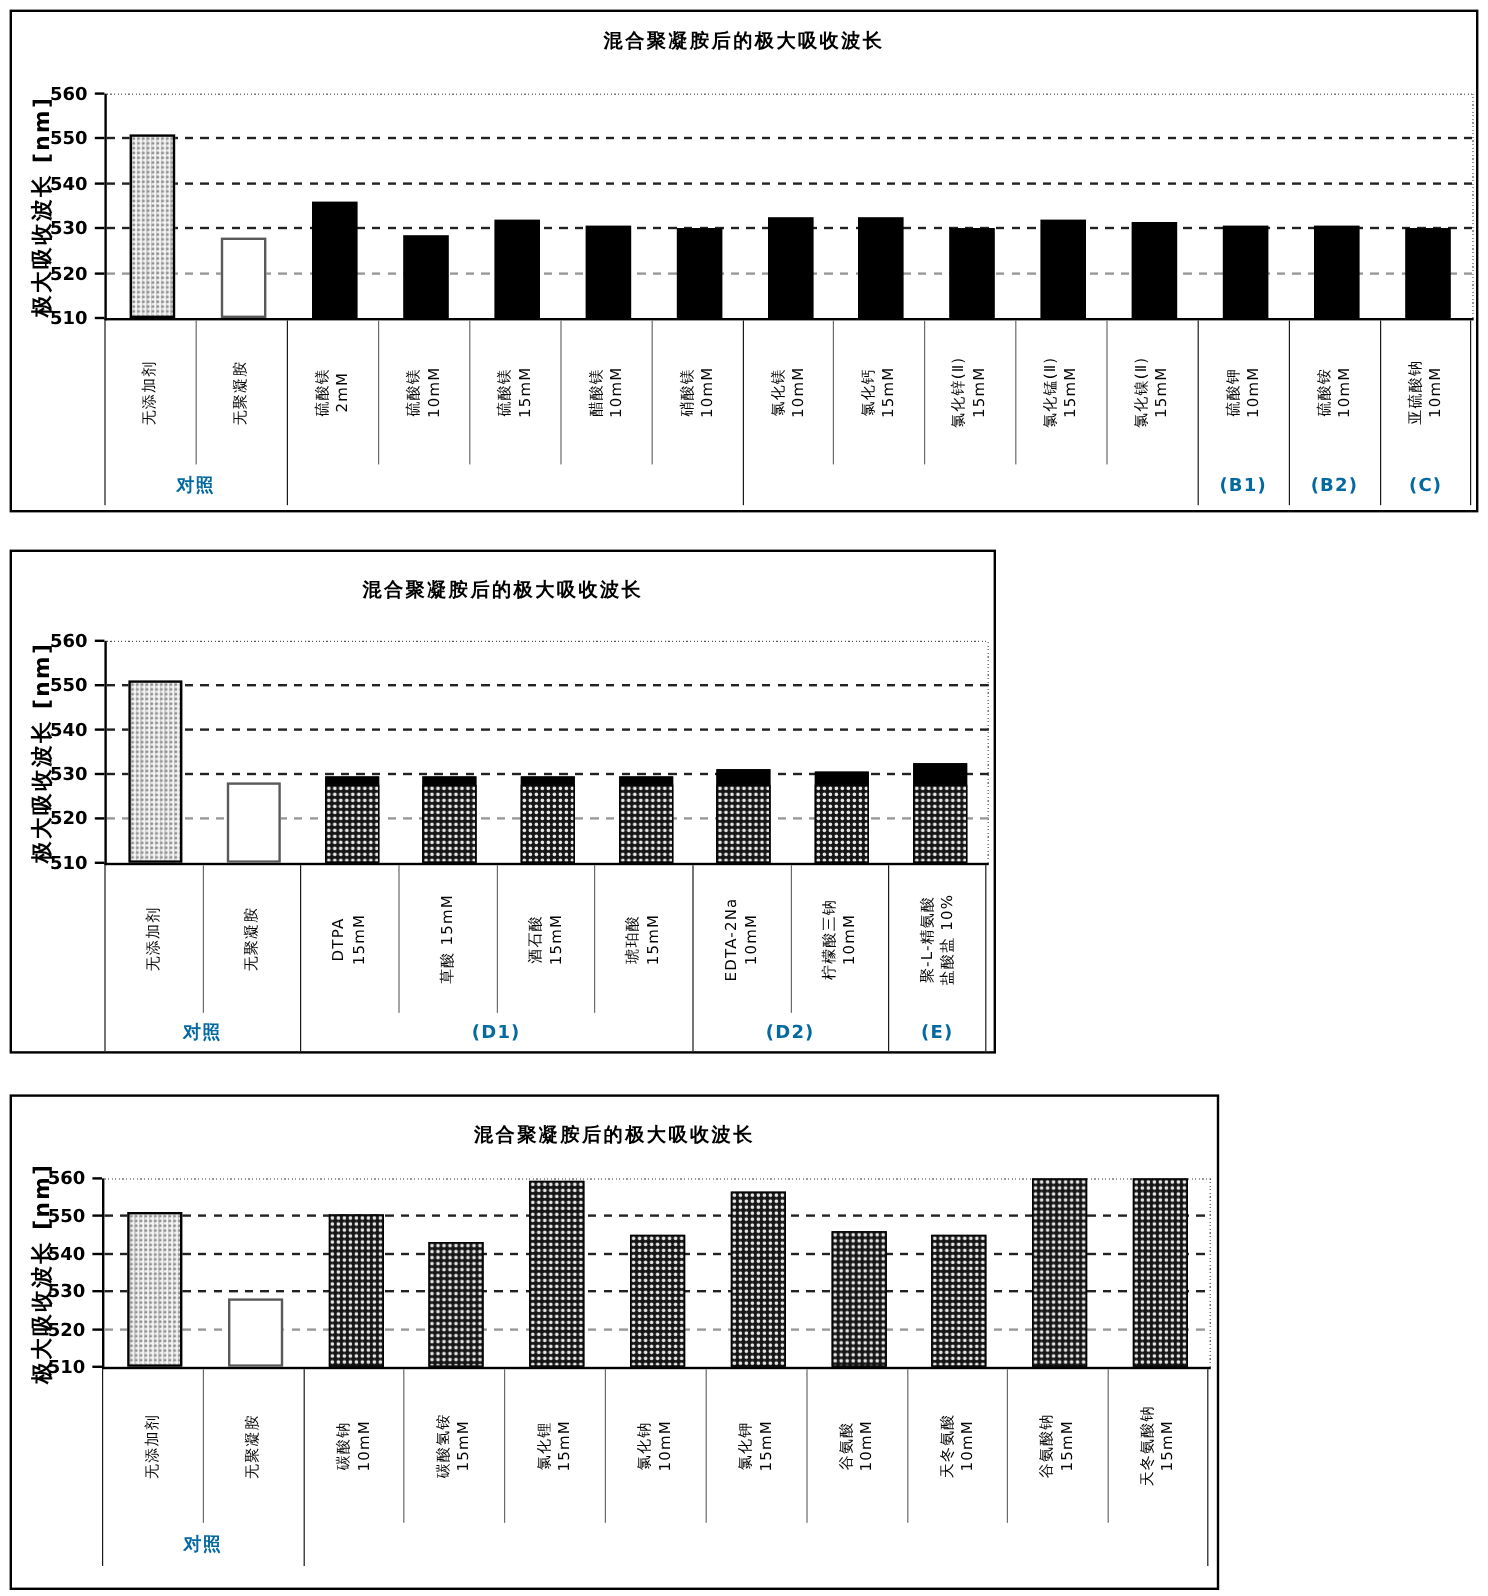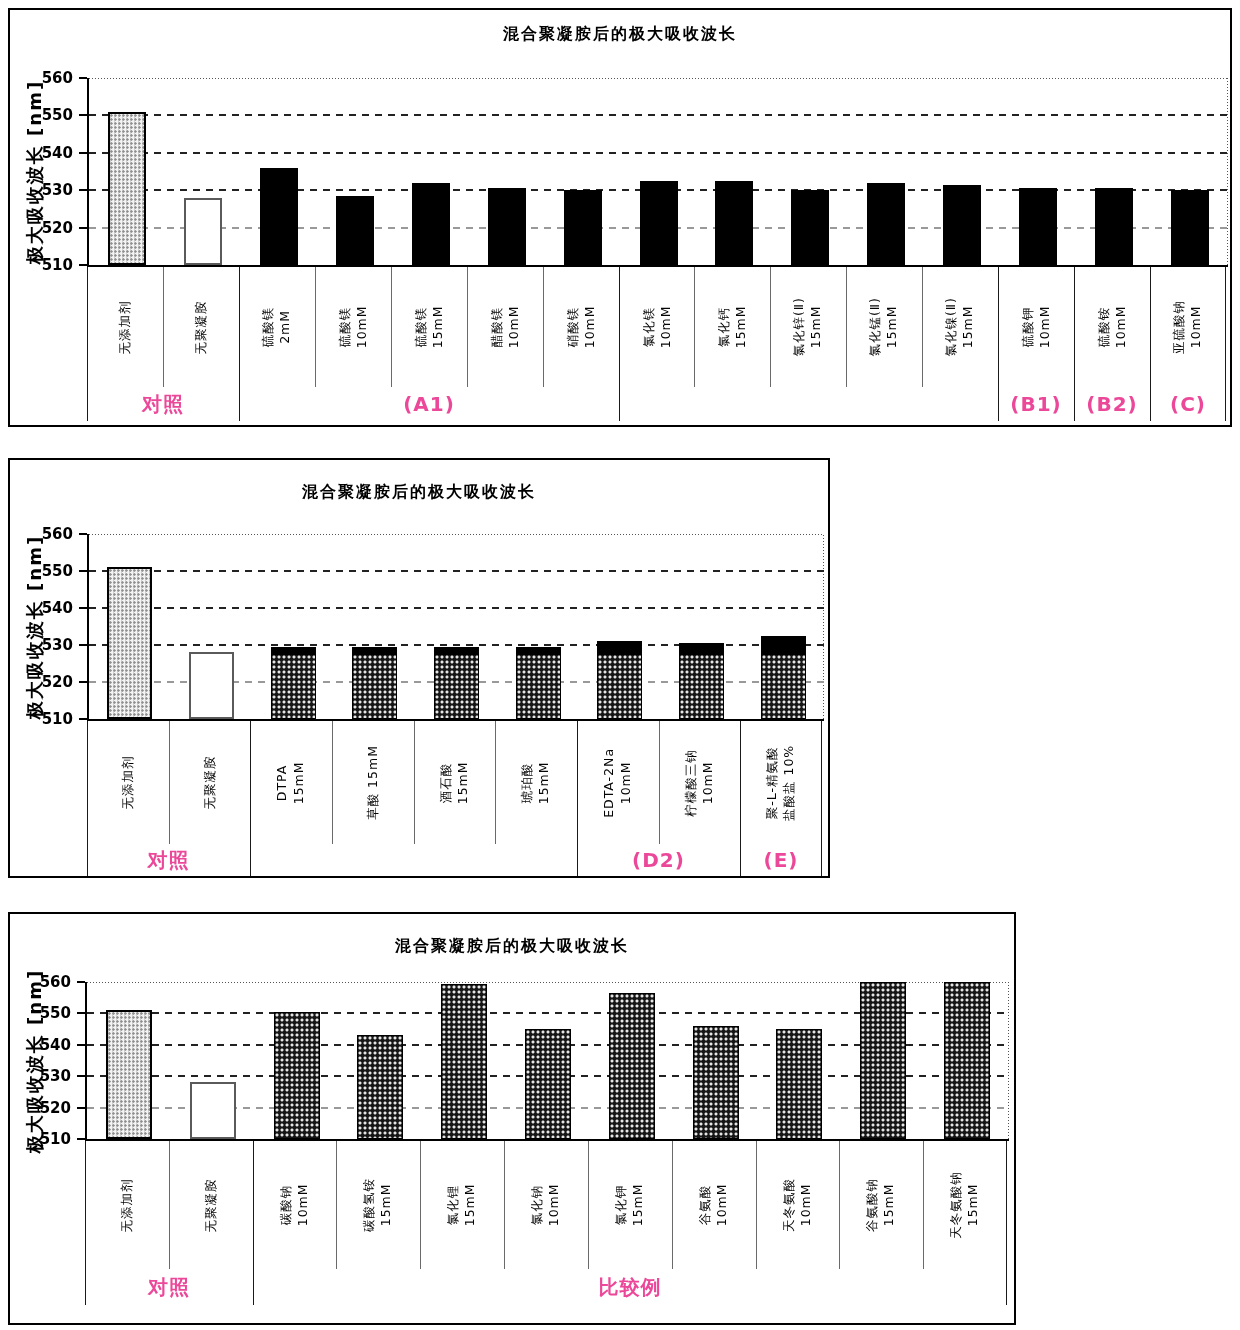--- a/index.html
+++ b/index.html
@@ -63,21 +63,21 @@
   .sep-strong{position:absolute;width:1px;background:#1a1a1a;top:0;}
   .xlabel{
     position:absolute;top:0;display:flex;align-items:center;justify-content:center;
   }
   .xlabel span{
     transform:rotate(-90deg);white-space:pre-line;text-align:center;
     font-size:12.5px;line-height:1.35;color:#050505;letter-spacing:1px;
   }
   .group-label{
     position:absolute;display:flex;align-items:center;justify-content:center;
-    font-size:20px;font-weight:bold;letter-spacing:1px;color:#ec4899;
+    font-size:15px;font-weight:bold;letter-spacing:1px;color:#0369a1;
   }
 </style>
 </head>
 <body>
 
 <div id="page">
 
   <section class="chart-box" style="left: 8px; top: 8px; width: 1224px; height: 419px;">
     <h3 class="chart-title" style="top: 14px;">混合聚凝胺后的极大吸收波长</h3>
     <div class="chart-canvas">
@@ -188,21 +188,20 @@
           </div>
           <div class="xlabel" style="left: 987px; width: 76px; height: 120px;">
             <span>硫酸铵
 10mM</span>
           </div>
           <div class="xlabel" style="left: 1063px; width: 76px; height: 120px;">
             <span>亚硫酸钠
 10mM</span>
           </div>
           <div class="group-label" style="left: 0px; width: 152px; top: 120px; height: 34px;">对照</div>
-          <div class="group-label" style="left: 152px; width: 380px; top: 120px; height: 34px;">(A1)</div>
           <div class="group-label" style="left: 911px; width: 76px; top: 120px; height: 34px;">(B1)</div>
           <div class="group-label" style="left: 987px; width: 76px; top: 120px; height: 34px;">(B2)</div>
           <div class="group-label" style="left: 1063px; width: 76px; top: 120px; height: 34px;">(C)</div>
         </div>
       </div>
   </section>
 
   <section class="chart-box" style="left: 8px; top: 458px; width: 822px; height: 420px;">
     <h3 class="chart-title" style="top: 22px;">混合聚凝胺后的极大吸收波长</h3>
     <div class="chart-canvas">
@@ -287,20 +286,21 @@
           </div>
           <div class="xlabel" style="left: 572px; width: 82px; height: 123px;">
             <span>柠檬酸三钠
 10mM</span>
           </div>
           <div class="xlabel" style="left: 653px; width: 82px; height: 123px;">
             <span>聚-L-精氨酸
 盐酸盐 10%</span>
           </div>
           <div class="group-label" style="left: 0px; width: 163px; top: 123px; height: 32px;">对照</div>
+          <div class="group-label" style="left: 163px; width: 327px; top: 123px; height: 32px;">(D1)</div>
           <div class="group-label" style="left: 490px; width: 163px; top: 123px; height: 32px;">(D2)</div>
           <div class="group-label" style="left: 653px; width: 82px; top: 123px; height: 32px;">(E)</div>
         </div>
       </div>
   </section>
 
   <section class="chart-box" style="left: 8px; top: 912px; width: 1008px; height: 413px;">
     <h3 class="chart-title" style="top: 22px;">混合聚凝胺后的极大吸收波长</h3>
     <div class="chart-canvas">
         <div class="plot" style="left: 75px; top: 68px; width: 922px; height: 157px;">
@@ -381,18 +381,17 @@
           </div>
           <div class="xlabel" style="left: 754px; width: 84px; height: 128px;">
             <span>谷氨酸钠
 15mM</span>
           </div>
           <div class="xlabel" style="left: 838px; width: 84px; height: 128px;">
             <span>天冬氨酸钠
 15mM</span>
           </div>
           <div class="group-label" style="left: 0px; width: 168px; top: 128px; height: 36px;">对照</div>
-          <div class="group-label" style="left: 168px; width: 754px; top: 128px; height: 36px;">比较例</div>
         </div>
       </div>
   </section>
 
 </div>
 
 </body></html>

